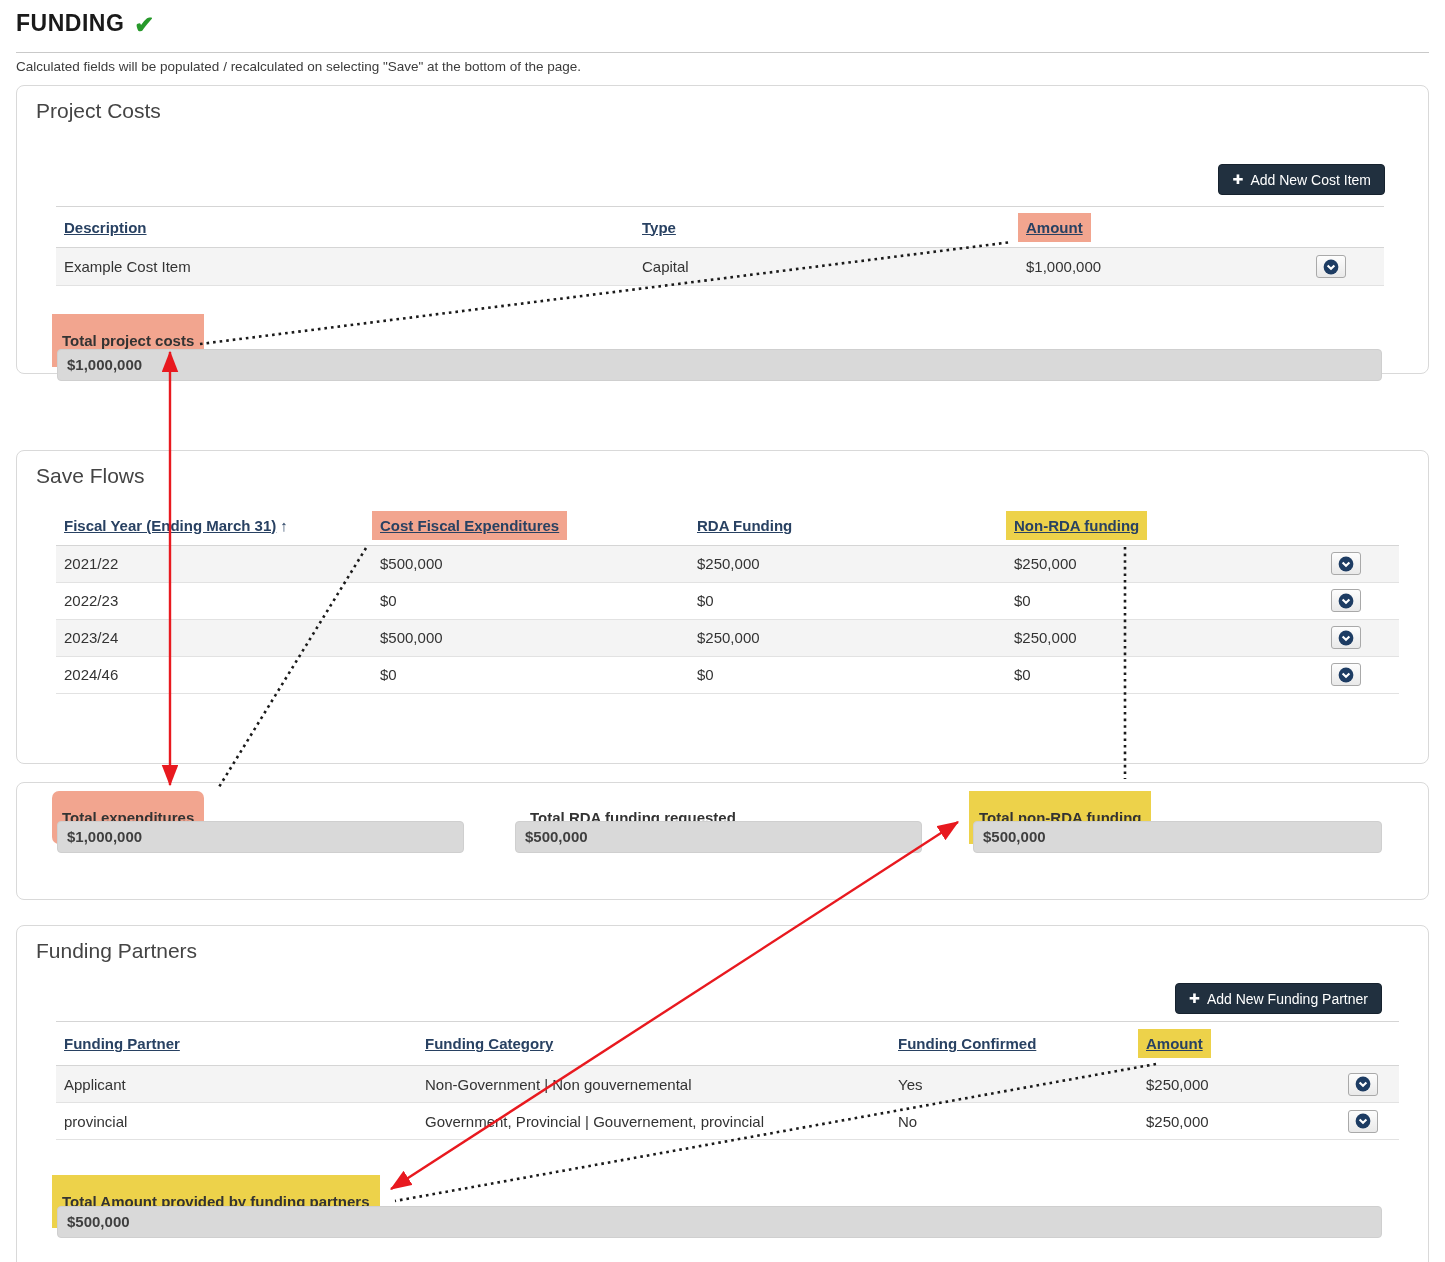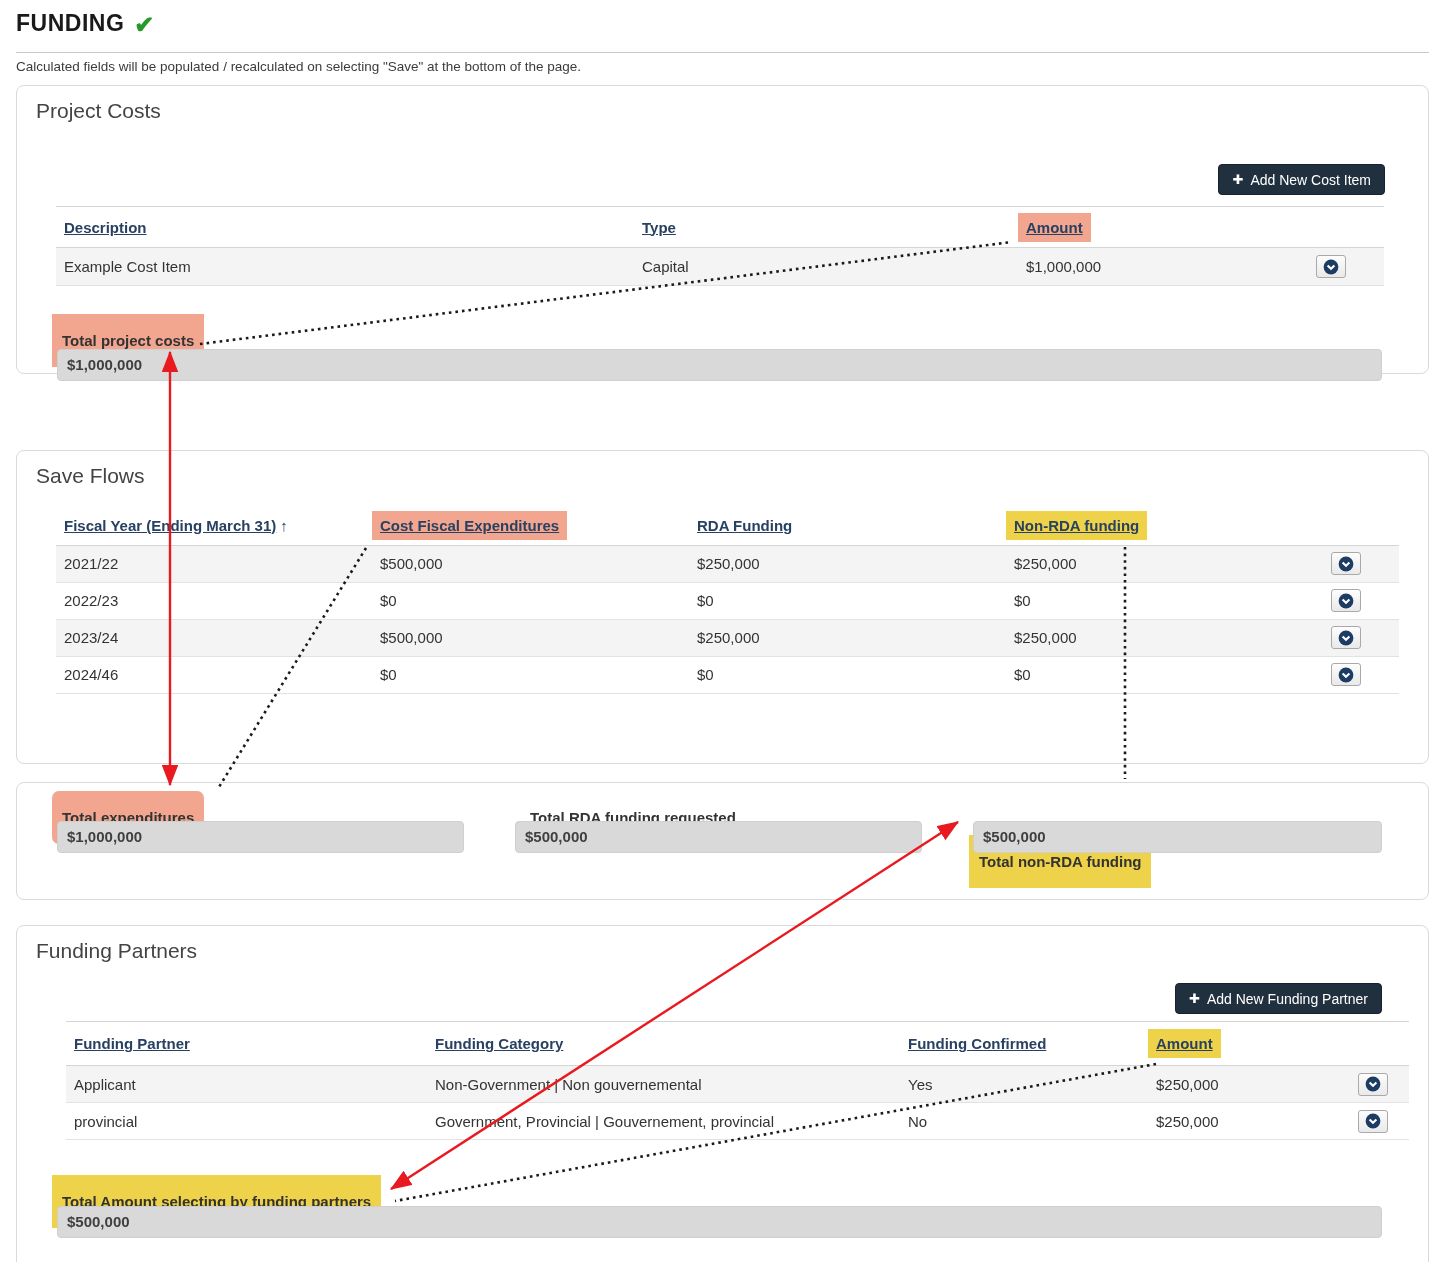--- a/index.html
+++ b/index.html
@@ -54,21 +54,21 @@
   .tbl-pc { left:39px; top:120px; width:1328px; }
   .tbl-pc thead tr { height:41px; border-top:1px solid #d5d5d5; border-bottom:1px solid #d5d5d5; }
   .tbl-pc tbody tr { height:38px; }
   .tbl-pc td.action { padding-right:38px; }
 
   .tbl-cf { left:39px; top:55px; width:1343px; }
   .tbl-cf thead tr { height:39px; border-bottom:1px solid #d5d5d5; }
   .tbl-cf tbody tr { height:37px; }
   .tbl-cf td.action { padding-right:38px; }
 
-  .tbl-fp { left:49px; top:95px; width:1343px; }
+  .tbl-fp { left:39px; top:95px; width:1343px; }
   .tbl-fp thead tr { height:44px; border-top:1px solid #d5d5d5; border-bottom:1px solid #d5d5d5; }
   .tbl-fp tbody tr { height:37px; }
   .tbl-fp td.action { padding-right:21px; }
 
   
   .dd-btn {
     display:inline-flex; align-items:center; justify-content:center;
     width:30px; height:23px; background:linear-gradient(#fdfdfd,#e9e9e9);
     border:1px solid #a9a9a9; border-radius:3px; cursor:pointer; vertical-align:middle;
   }
@@ -83,21 +83,21 @@
     position:absolute; height:32px; background:#d9d9d9; border:1px solid #cfcfcf;
     border-radius:4px; font-size:15px; font-weight:700; color:#3f3f3f;
     line-height:30px; padding-left:9px;
   }
   
   .pc-total-label { left:35px; top:228px; }
   .pc-total-input { left:40px; top:263px; width:1325px; }
   
   .tot-label-1 { left:35px;  top:8px;border-radius:7px; }
   .tot-label-2 { left:503px; top:8px; }
-  .tot-label-3 { left:952px; top:8px;margin-top:44px; }
+  .tot-label-3 { left:952px; top:8px; }
   .tot-input-1 { left:40px;  top:38px; width:407px; }
   .tot-input-2 { left:498px; top:38px; width:407px; }
   .tot-input-3 { left:956px; top:38px; width:409px; }
   
   .fp-total-label { left:35px; top:249px; }
   .fp-total-input { left:40px; top:280px; width:1325px; }
 
   
   .overlay { position:absolute; left:0; top:0; z-index:10; pointer-events:none; }
   .dotted { stroke:#1a1a1a; stroke-width:2.6; stroke-dasharray:2.6 4; fill:none; }
@@ -276,21 +276,21 @@
         <td>$250,000</td>
         <td class="action"><span class="dd-btn">
               <svg width="16" height="16" viewBox="0 0 16 16">
                 <circle cx="8" cy="8" r="7.4" fill="#1d3c63"></circle>
                 <path d="M4.6 6.4 L8 9.8 L11.4 6.4" stroke="#fff" stroke-width="2.1" fill="none"></path>
               </svg>
             </span></td>
       </tr>
     </tbody>
   </table>
-  <div class="total-label hl-yellow fp-total-label">Total Amount selecting by funding partners</div>
+  <div class="total-label hl-yellow fp-total-label">Total Amount provided by funding partners</div>
   <div class="calc-input fp-total-input">$500,000</div>
 </section>
 
 <svg class="overlay" width="1445" height="1262" viewBox="0 0 1445 1262">
   <defs>
     <marker id="ra" markerWidth="11" markerHeight="9" refX="8.5" refY="3.5" orient="auto-start-reverse">
       <path d="M0,0 L9,3.5 L0,7 Z" fill="#e8191f"></path>
     </marker>
   </defs>
   <line class="dotted" x1="200" y1="344" x2="1012" y2="242"></line>

